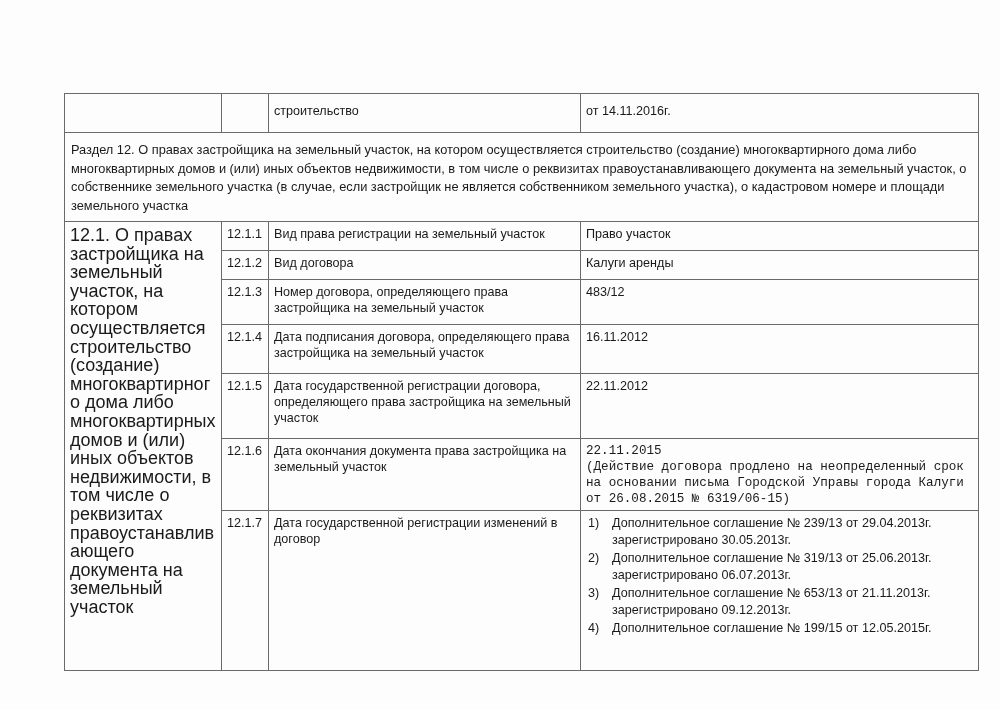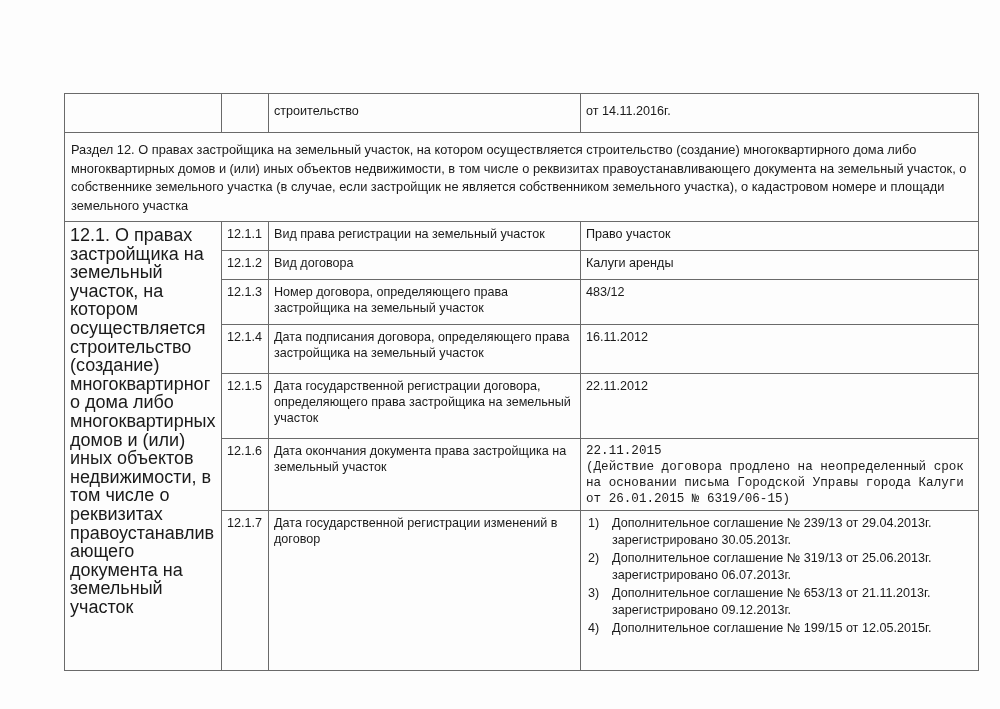--- a/index.html
+++ b/index.html
@@ -128,21 +128,21 @@
       <tr class="r5">
         <td class="num">12.1.5</td>
         <td>Дата государственной регистрации договора, определяющего права застройщика на земельный участок</td>
         <td>22.11.2012</td>
       </tr>
       <tr class="r6">
         <td class="num">12.1.6</td>
         <td>Дата окончания документа права застройщика на земельный участок</td>
         <td>
           <span class="line">22.11.2015</span>
-          <span class="line">(Действие договора продлено на неопределенный срок на основании письма Городской Управы города Калуги от 26.01.2015 № 6319/06-15)</span>
+          <span class="line">(Действие договора продлено на неопределенный срок на основании письма Городской Управы города Калуги от 26.08.2015 № 6319/06-15)</span>
         </td>
       </tr>
       <tr class="r7">
         <td class="num">12.1.7</td>
         <td>Дата государственной регистрации изменений в договор</td>
         <td>
           <ol class="amend">
             <li>
               <span class="marker">1)</span>
               <span>Дополнительное соглашение № 239/13 от 29.04.2013г. зарегистрировано 30.05.2013г.</span>

